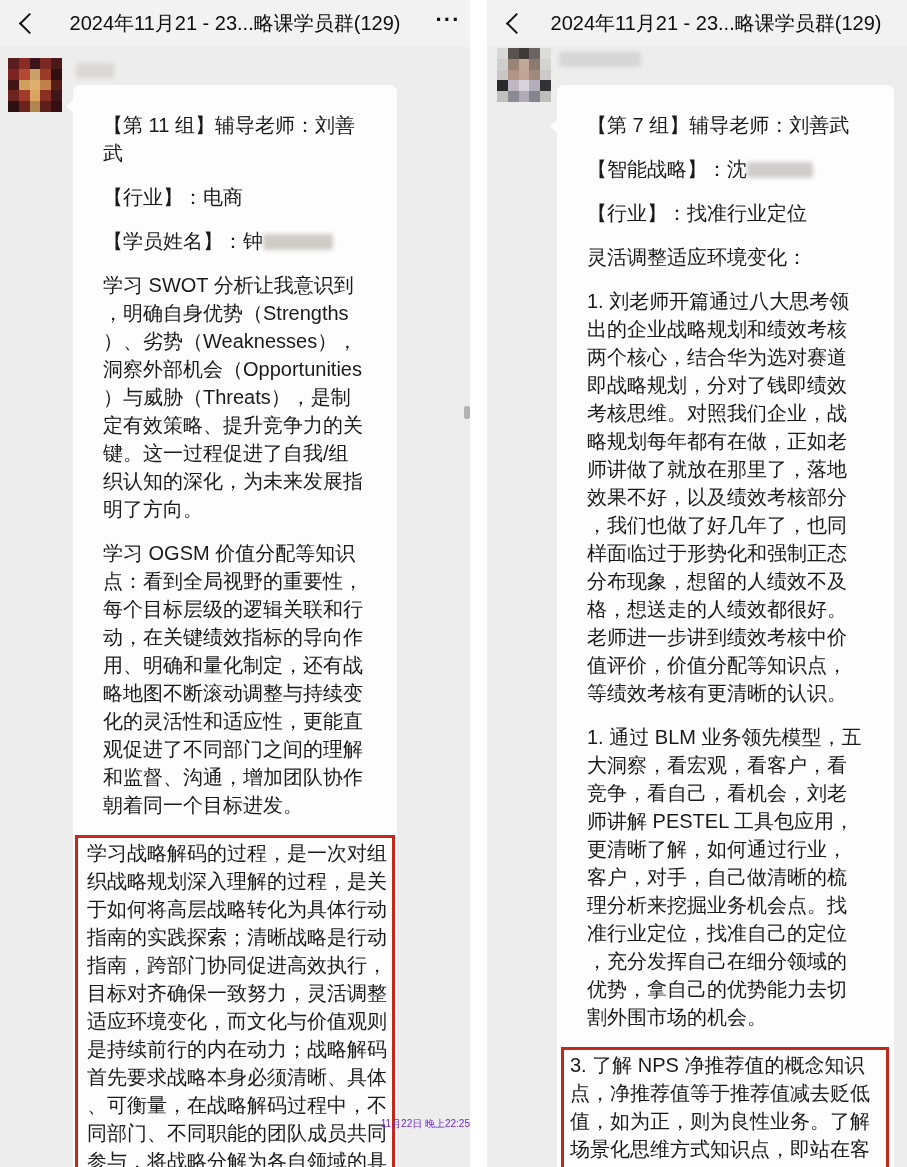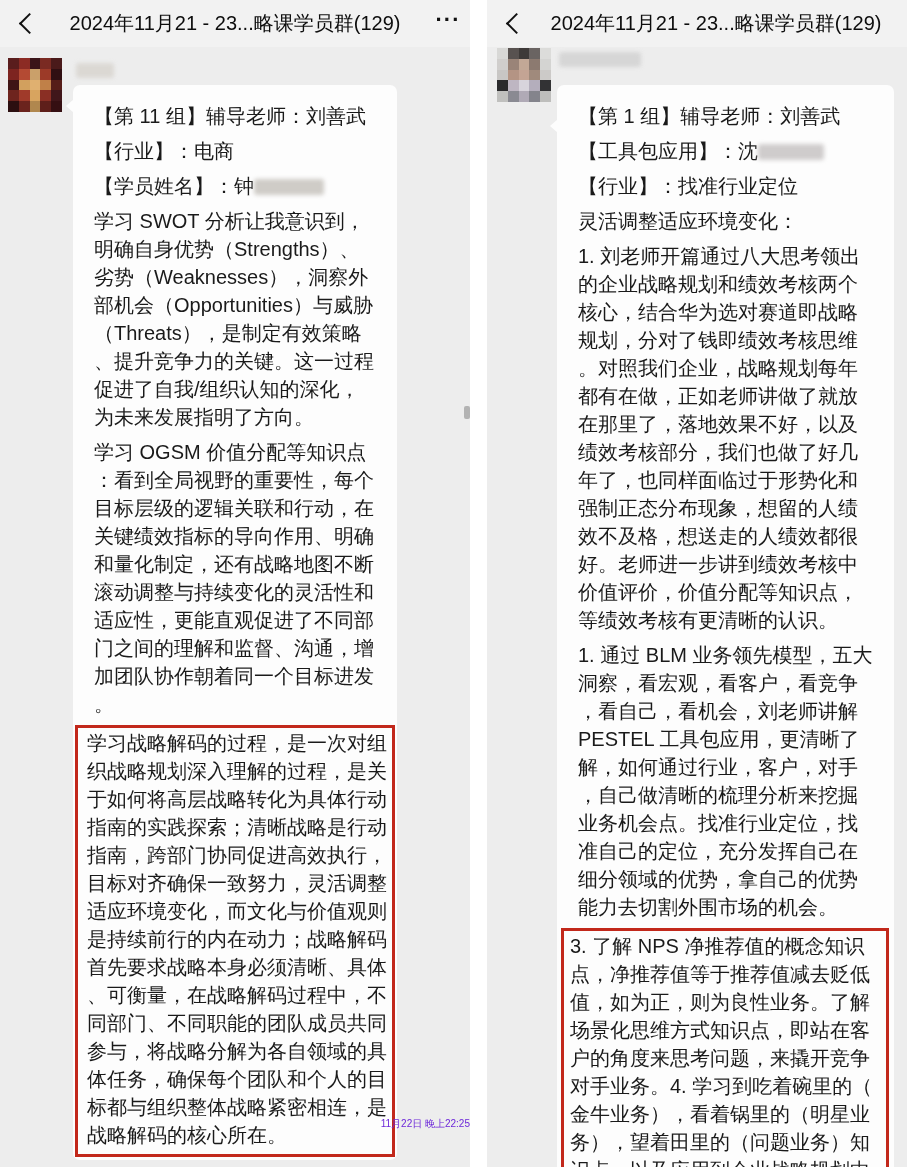--- a/index.html
+++ b/index.html
@@ -39,21 +39,21 @@
   .bubble { position:absolute; background:#fdfdfd; border-radius:7px;
             padding:10px 14px; font-size:20px; line-height:28px; color:#1a1a1a;
             word-break:break-all; line-break:anywhere; }
   .panel.left  .bubble { left:73px; top:85px; width:324px; }
   .panel.right .bubble { left:70px; top:85px; width:337px; height:1090px; }
   .bubble::before { content:""; position:absolute; left:-7px; width:0; height:0;
             border-top:7px solid transparent; border-bottom:7px solid transparent;
             border-right:8px solid #fdfdfd; }
   .panel.left  .bubble::before { top:14px; }
   .panel.right .bubble::before { top:34px; }
-  .msg-line, .msg-para { margin:7px; }
+  .msg-line, .msg-para { margin:16px; }
 
   .red-box { border:3px solid #c2281b; margin:4px -12px -7px -12px; padding:1px 1px 5px 9px; }
   .panel.right .red-box { margin:0 -9px 0 -10px; padding:1px 6px 4px 6px; }
 
   .timestamp { position:absolute; left:0; top:1117px; width:100%; text-align:right;
                font-size:10px; color:#6d28d9; }
 
   .scroll-thumb { position:absolute; right:0px; top:406px; width:6px; height:13px;
                background:#b3b3b3; border-radius:2px; }
 </style>
@@ -148,22 +148,22 @@
         <div style="background: rgb(50, 50, 52);"></div>
         <div style="background: rgb(192, 192, 190);"></div>
         <div style="background: rgb(138, 138, 146);"></div>
         <div style="background: rgb(176, 170, 182);"></div>
         <div style="background: rgb(132, 132, 140);"></div>
         <div style="background: rgb(190, 190, 188);"></div>
       </div>
     <div class="name-blur"></div>
 
     <div class="bubble">
-      <div class="msg-line">【第 1 组】辅导老师：刘善武</div>
-      <div class="msg-line"><span>【工具包应用】：沈</span><span style="display:inline-block;width:66px;height:16px;background:#cfcccc;filter:blur(2px);border-radius:3px;vertical-align:-2px;"></span></div>
+      <div class="msg-line">【第 7 组】辅导老师：刘善武</div>
+      <div class="msg-line"><span>【智能战略】：沈</span><span style="display:inline-block;width:66px;height:16px;background:#cfcccc;filter:blur(2px);border-radius:3px;vertical-align:-2px;"></span></div>
       <div class="msg-line">【行业】：找准行业定位</div>
       <div class="msg-line">灵活调整适应环境变化：</div>
       <div class="msg-para">1. 刘老师开篇通过八大思考领出的企业战略规划和绩效考核两个核心，结合华为选对赛道即战略规划，分对了钱即绩效考核思维。对照我们企业，战略规划每年都有在做，正如老师讲做了就放在那里了，落地效果不好，以及绩效考核部分，我们也做了好几年了，也同样面临过于形势化和强制正态分布现象，想留的人绩效不及格，想送走的人绩效都很好。老师进一步讲到绩效考核中价值评价，价值分配等知识点，等绩效考核有更清晰的认识。</div>
       <div class="msg-para">1. 通过 BLM 业务领先模型，五大洞察，看宏观，看客户，看竞争，看自己，看机会，刘老师讲解 PESTEL 工具包应用，更清晰了解，如何通过行业，客户，对手，自己做清晰的梳理分析来挖掘业务机会点。找准行业定位，找准自己的定位，充分发挥自己在细分领域的优势，拿自己的优势能力去切割外围市场的机会。</div>
       <div class="msg-para red-box" style="border-color: rgb(194, 40, 27);">
         <span>3. 了解 NPS 净推荐值的概念知识点，净推荐值等于推荐值减去贬低值，如为正，则为良性业务。了解场景化思维方式知识点，即站在客户的角度来思考问题，来撬开竞争对手业务。4. 学习到吃着碗里的（金牛业务），看着锅里的（明星业务），望着田里的（问题业务）知识点，以及应用到企业战略规划中去。学习到战略三个层次，集团战略，竞争战略，智能战略，以及最重要的是竞争战略，所有战略规划的出发点都建立在有业务的基础上。</span>
       </div>
     </div>
   </div>
 

